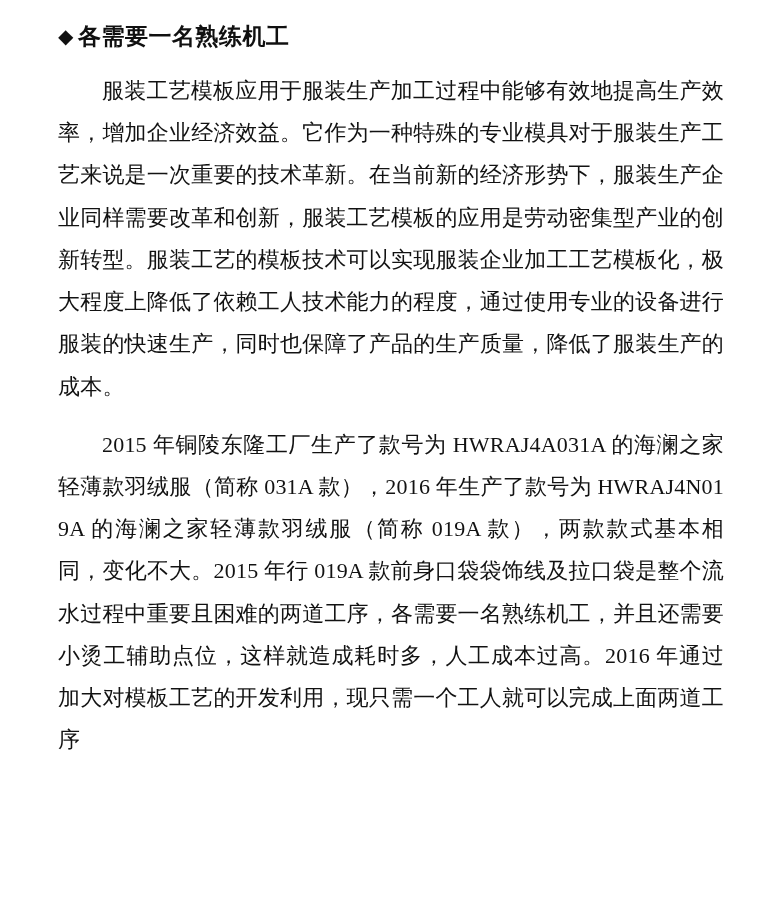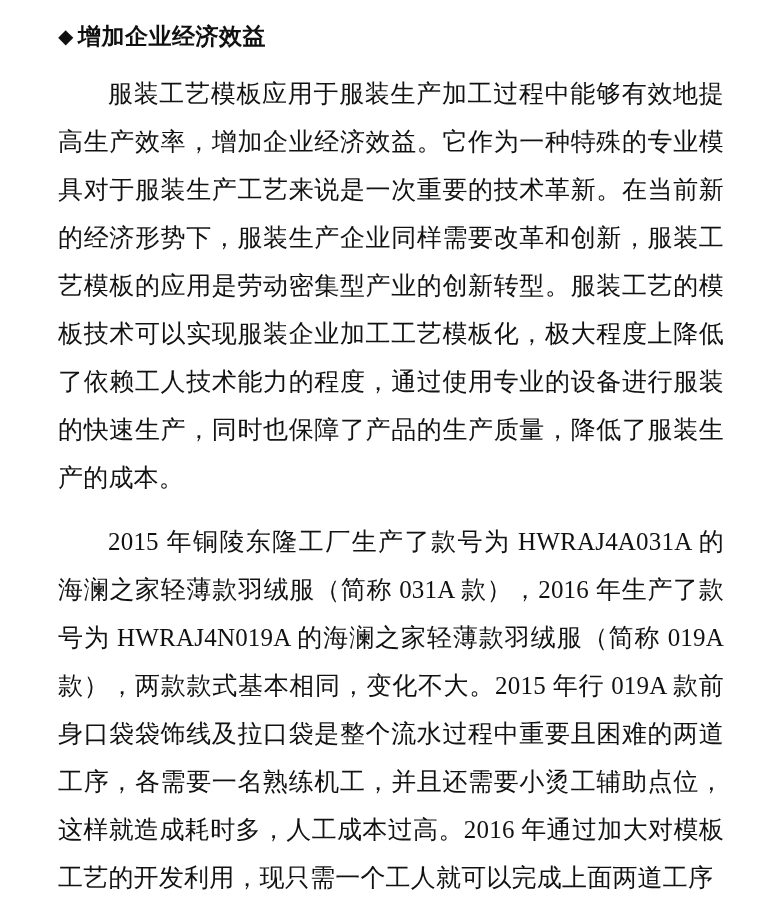--- a/index.html
+++ b/index.html
@@ -33,40 +33,40 @@
     align-items: center;
     gap: 4px;
   }
   .title-bullet {
     font-size: 20px;
     line-height: 1;
     position: relative;
     top: -1px;
   }
   .para {
-    font-size: 25px;
+    font-size: 22px;
     line-height: 1.92;
     text-align: justify;
     text-justify: inter-ideograph;
     text-indent: 2em;
     margin: 0 0 16px 0;
     color: #121212;
     letter-spacing: 0.2px;
     word-break: break-all;
   }
   .para:last-child {
     margin-bottom: 0;
   }
 </style>
 </head>
 <body>
 
 <div class="page">
 
   <h1 class="doc-title">
     <span class="title-bullet">◆</span>
-    <span>增加企业经济效益</span>
+    <span>各需要一名熟练机工</span>
   </h1>
 
   <p class="para">服装工艺模板应用于服装生产加工过程中能够有效地提高生产效率，增加企业经济效益。它作为一种特殊的专业模具对于服装生产工艺来说是一次重要的技术革新。在当前新的经济形势下，服装生产企业同样需要改革和创新，服装工艺模板的应用是劳动密集型产业的创新转型。服装工艺的模板技术可以实现服装企业加工工艺模板化，极大程度上降低了依赖工人技术能力的程度，通过使用专业的设备进行服装的快速生产，同时也保障了产品的生产质量，降低了服装生产的成本。</p>
   <p class="para">2015 年铜陵东隆工厂生产了款号为 HWRAJ4A031A 的海澜之家轻薄款羽绒服（简称 031A 款），2016 年生产了款号为 HWRAJ4N019A 的海澜之家轻薄款羽绒服（简称 019A 款），两款款式基本相同，变化不大。2015 年行 019A 款前身口袋袋饰线及拉口袋是整个流水过程中重要且困难的两道工序，各需要一名熟练机工，并且还需要小烫工辅助点位，这样就造成耗时多，人工成本过高。2016 年通过加大对模板工艺的开发利用，现只需一个工人就可以完成上面两道工序</p>
 
 </div>
 
 </body></html>

